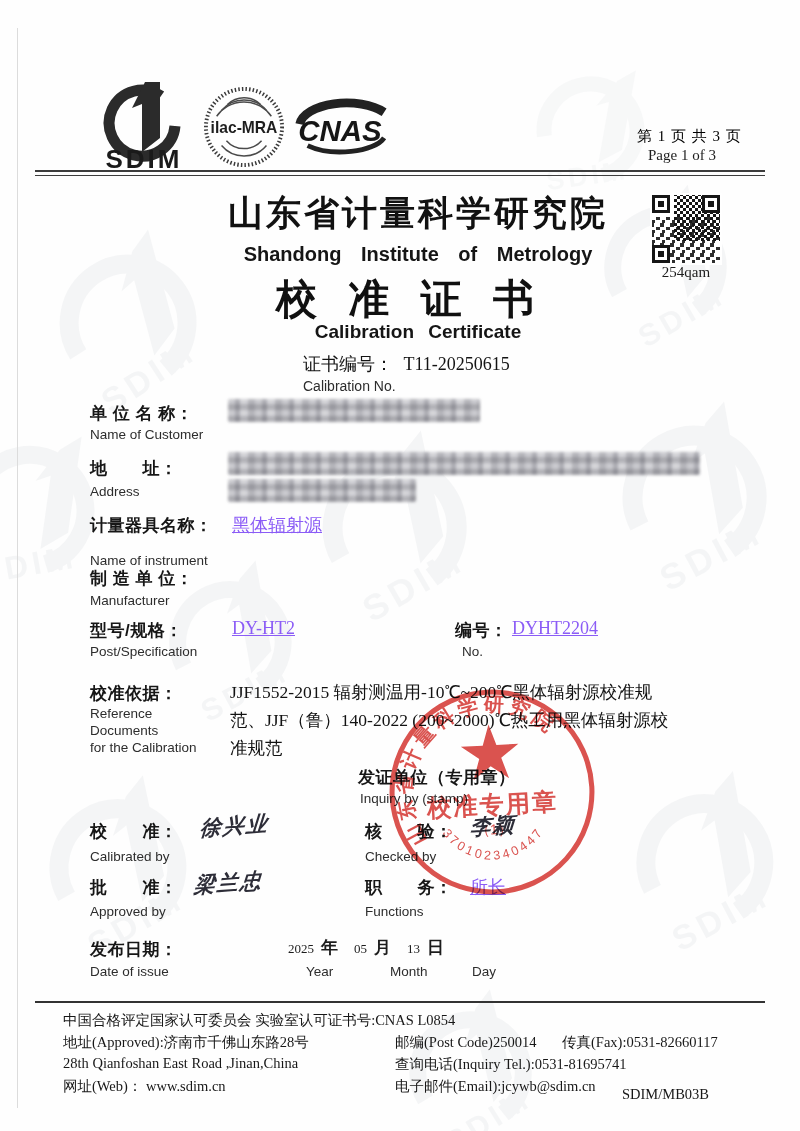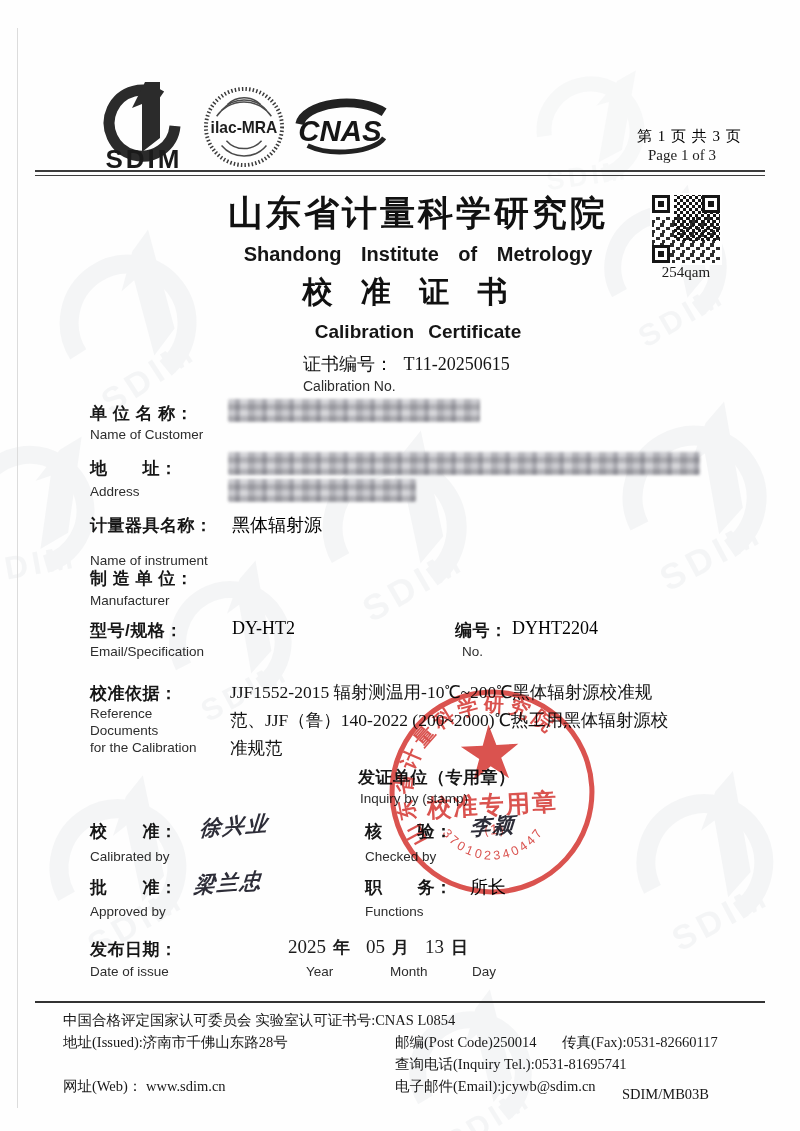--- a/index.html
+++ b/index.html
@@ -21,47 +21,47 @@
   .rule2 { left:35px; top:1001px; width:730px; height:0;
            border-top:2.5px solid #333; }
 
   
   .t-cn   { left:38px; top:190px; width:760px; text-align:center;
             font-family:"Liberation Serif", serif; font-weight:700;
             font-size:35px; letter-spacing:3px; color:#111; }
   .t-en   { left:38px; top:243px; width:760px; text-align:center;
             font-weight:700; font-size:20px; word-spacing:14px; color:#151515; }
   .t-cert { left:30px; top:272px; width:760px; text-align:center;
-            font-weight:700; font-size:30px; letter-spacing:10px; color:#101010; }
+            font-weight:700; font-size:41px; letter-spacing:10px; color:#101010; }
   .t-cert-en { left:38px; top:321px; width:760px; text-align:center;
             font-weight:700; font-size:19px; word-spacing:9px; color:#151515; }
   .certno { left:303px; top:352px; font-family:"Liberation Serif", serif; font-size:18px; color:#141414; }
   .certno-en { left:303px; top:378px; font-size:14px; color:#2c2c2c; }
 
   
   .cnl { font-weight:700; font-size:17px; letter-spacing:.5px; color:#161616; }
   .enl { font-size:13.5px; color:#2d2d2d; }
   .pre { white-space:pre-line; line-height:17px; }
-  .val { font-family:"Liberation Serif", serif; font-size:18px; color:#000000; }
+  .val { font-family:"Liberation Serif", serif; font-size:18px; color:#8b5cf6;text-decoration:underline; }
   .refval { font-family:"Liberation Serif", serif; font-size:17.5px; line-height:28px; color:#121212; }
 
   
   .redact {
     background:
       repeating-linear-gradient(0deg, rgba(110,110,118,.45) 0 6px, rgba(190,190,196,.35) 6px 12px),
       repeating-linear-gradient(90deg, #c3c3c8 0 7px, #8e8e96 7px 12px, #d6d6da 12px 20px, #9d9da4 20px 27px);
     filter: blur(1.4px); border-radius:2px; opacity:.85;
   }
 
   
   .sig { font-style:italic; font-weight:600; font-size:21px; color:#2d2d38;
          letter-spacing:2px; transform:rotate(-4deg) skewX(-8deg); display:inline-block; }
 
   
-  .dval { font-family:"Liberation Serif", serif; font-size:19px; }
+  .dval { font-family:"Liberation Serif", serif; font-size:13px; }
   .dunit { font-weight:700; font-size:17px; margin:0 0 0 7px; }
   .dgap { margin-left:16px; }
   .dsub { font-size:13.5px; color:#2d2d2d; }
 
   
   .foot { font-family:"Liberation Serif", serif; font-size:14.5px; color:#171717; }
 
   
   .wm { position:absolute; opacity:.09; pointer-events:none; }
 
@@ -196,21 +196,21 @@
 
   <div class="abs cnl" style="left:90px;top:514px">计量器具名称：</div>
   <div class="abs val" style="left:232px;top:513px">黑体辐射源</div>
   <div class="abs enl" style="left:90px;top:553px">Name of instrument</div>
 
   <div class="abs cnl" style="left:90px;top:567px">制 造 单 位：</div>
   <div class="abs enl" style="left:90px;top:593px">Manufacturer</div>
 
   <div class="abs cnl" style="left:90px;top:619px">型号/规格：</div>
   <div class="abs val" style="left:232px;top:618px">DY-HT2</div>
-  <div class="abs enl" style="left:90px;top:644px">Email/Specification</div>
+  <div class="abs enl" style="left:90px;top:644px">Post/Specification</div>
   <div class="abs cnl" style="left:455px;top:619px">编号：</div>
   <div class="abs val" style="left:512px;top:618px">DYHT2204</div>
   <div class="abs enl" style="left:462px;top:644px">No.</div>
 
   <div class="abs cnl" style="left:90px;top:682px">校准依据：</div>
   <div class="abs enl pre" style="left:90px;top:705px">Reference
 Documents
 for the Calibration</div>
   <div class="abs refval" style="left:230px;top:678px;width:452px">JJF1552-2015 辐射测温用-10℃~200℃黑体辐射源校准规范、JJF（鲁）140-2022 (200~2000)℃热工用黑体辐射源校准规范</div>
 
@@ -252,23 +252,24 @@
     <polygon points="105,38 98.2,58.7 76.5,58.7 94.1,71.6 87.4,92.3 105,79.5 122.6,92.3 115.9,71.6 133.5,58.7 111.8,58.7" fill="#d84440"></polygon>
     <text x="105" y="126" text-anchor="middle" font-size="24" font-weight="bold" fill="#d84440" letter-spacing="2" font-family="Liberation Sans, sans-serif">校准专用章</text>
     <text x="105" y="147" text-anchor="middle" font-size="14" fill="#d84440" font-family="Liberation Sans, sans-serif">（1）</text>
     <text font-size="12.5" fill="#d84440" letter-spacing="3" font-family="Liberation Sans, sans-serif">
       <textPath href="#codePath" startOffset="8">370102340447</textPath>
     </text>
   </svg>
 
   <div class="abs rule2"></div>
   <div class="abs foot" style="left:63px;top:1011px">中国合格评定国家认可委员会 实验室认可证书号:CNAS L0854</div>
-  <div class="abs foot" style="left:63px;top:1033px">地址(Issued):济南市千佛山东路28号</div>
+  <div class="abs foot" style="left:63px;top:1033px">地址(Approved):济南市千佛山东路28号</div>
   <div class="abs foot" style="left:395px;top:1033px">
     <span>邮编(Post Code)250014</span>
     <span style="margin-left:22px">传真(Fax):0531-82660117</span>
   </div>
+  <div class="abs foot" style="left:63px;top:1055px">28th Qianfoshan East Road ,Jinan,China</div>
   <div class="abs foot" style="left:395px;top:1055px">查询电话(Inquiry Tel.):0531-81695741</div>
   <div class="abs foot" style="left:63px;top:1077px">网址(Web)： www.sdim.cn</div>
   <div class="abs foot" style="left:395px;top:1077px">电子邮件(Email):jcywb@sdim.cn</div>
   <div class="abs foot" style="left:622px;top:1086px">SDIM/MB03B</div>
 
 </div>
 
 </body></html>

